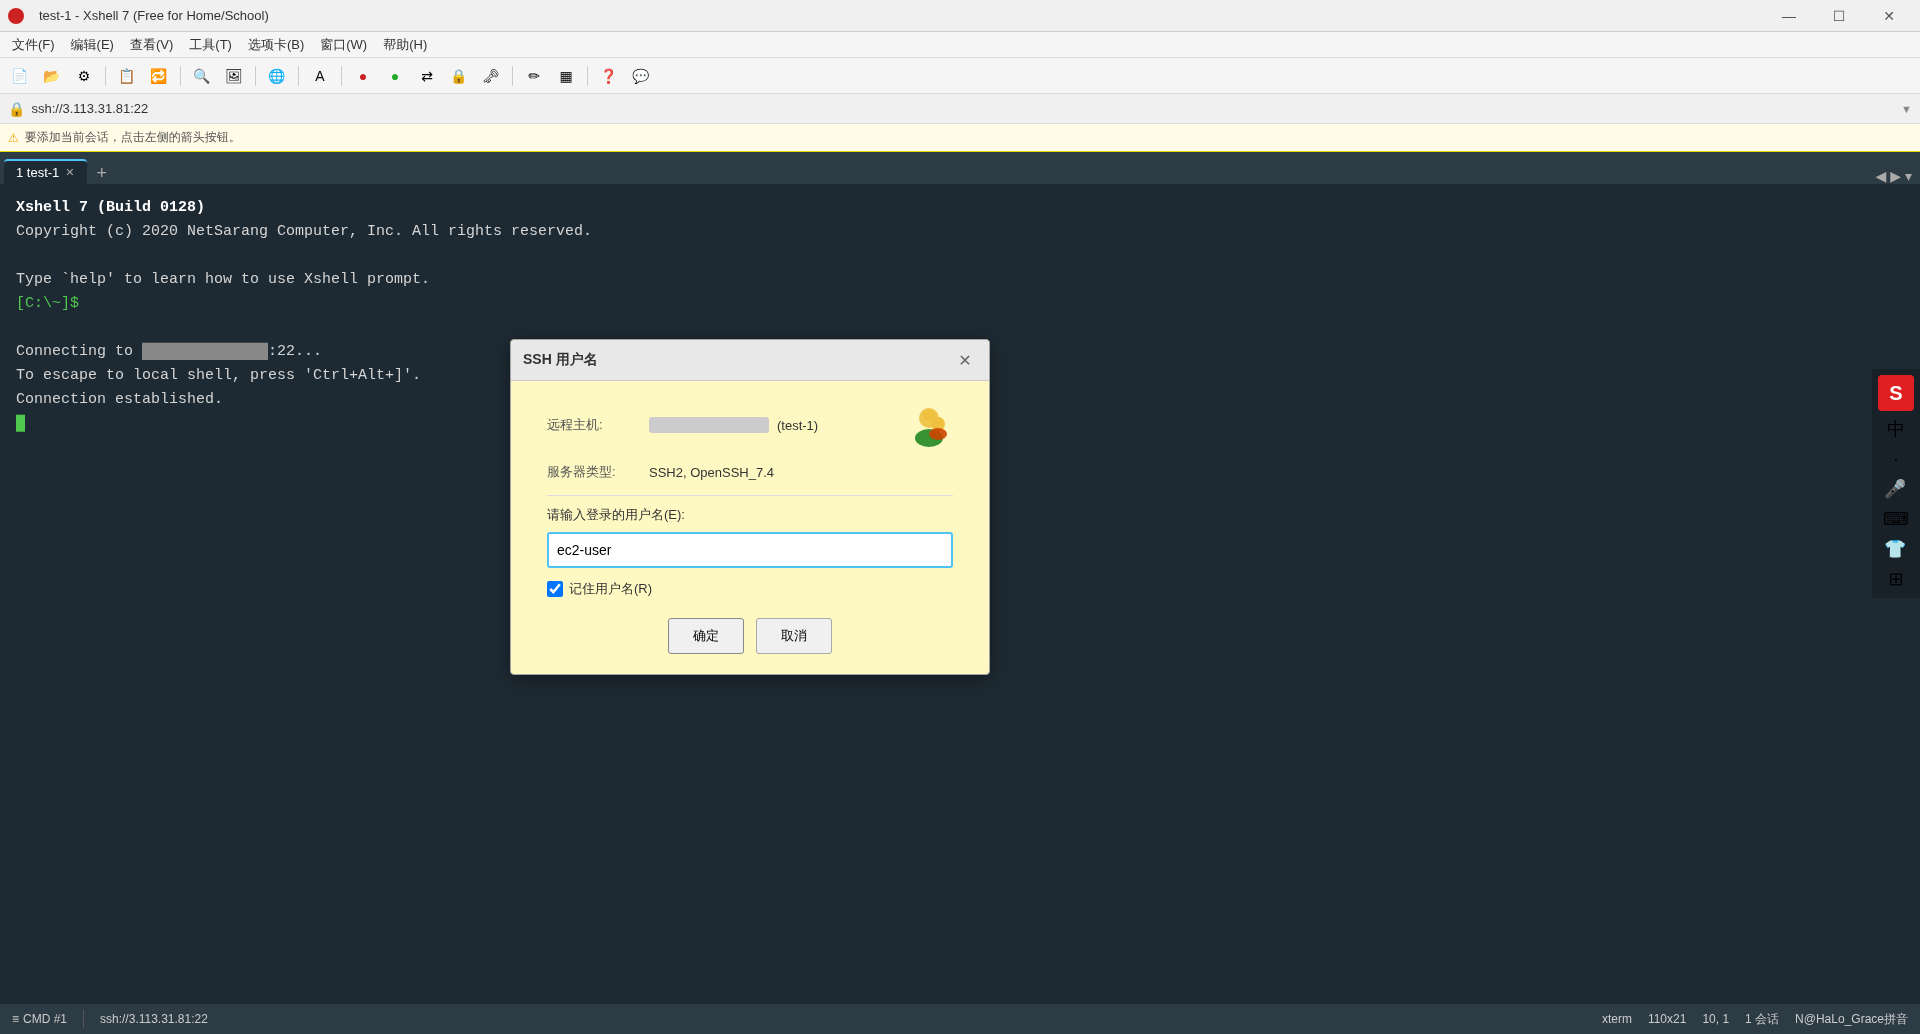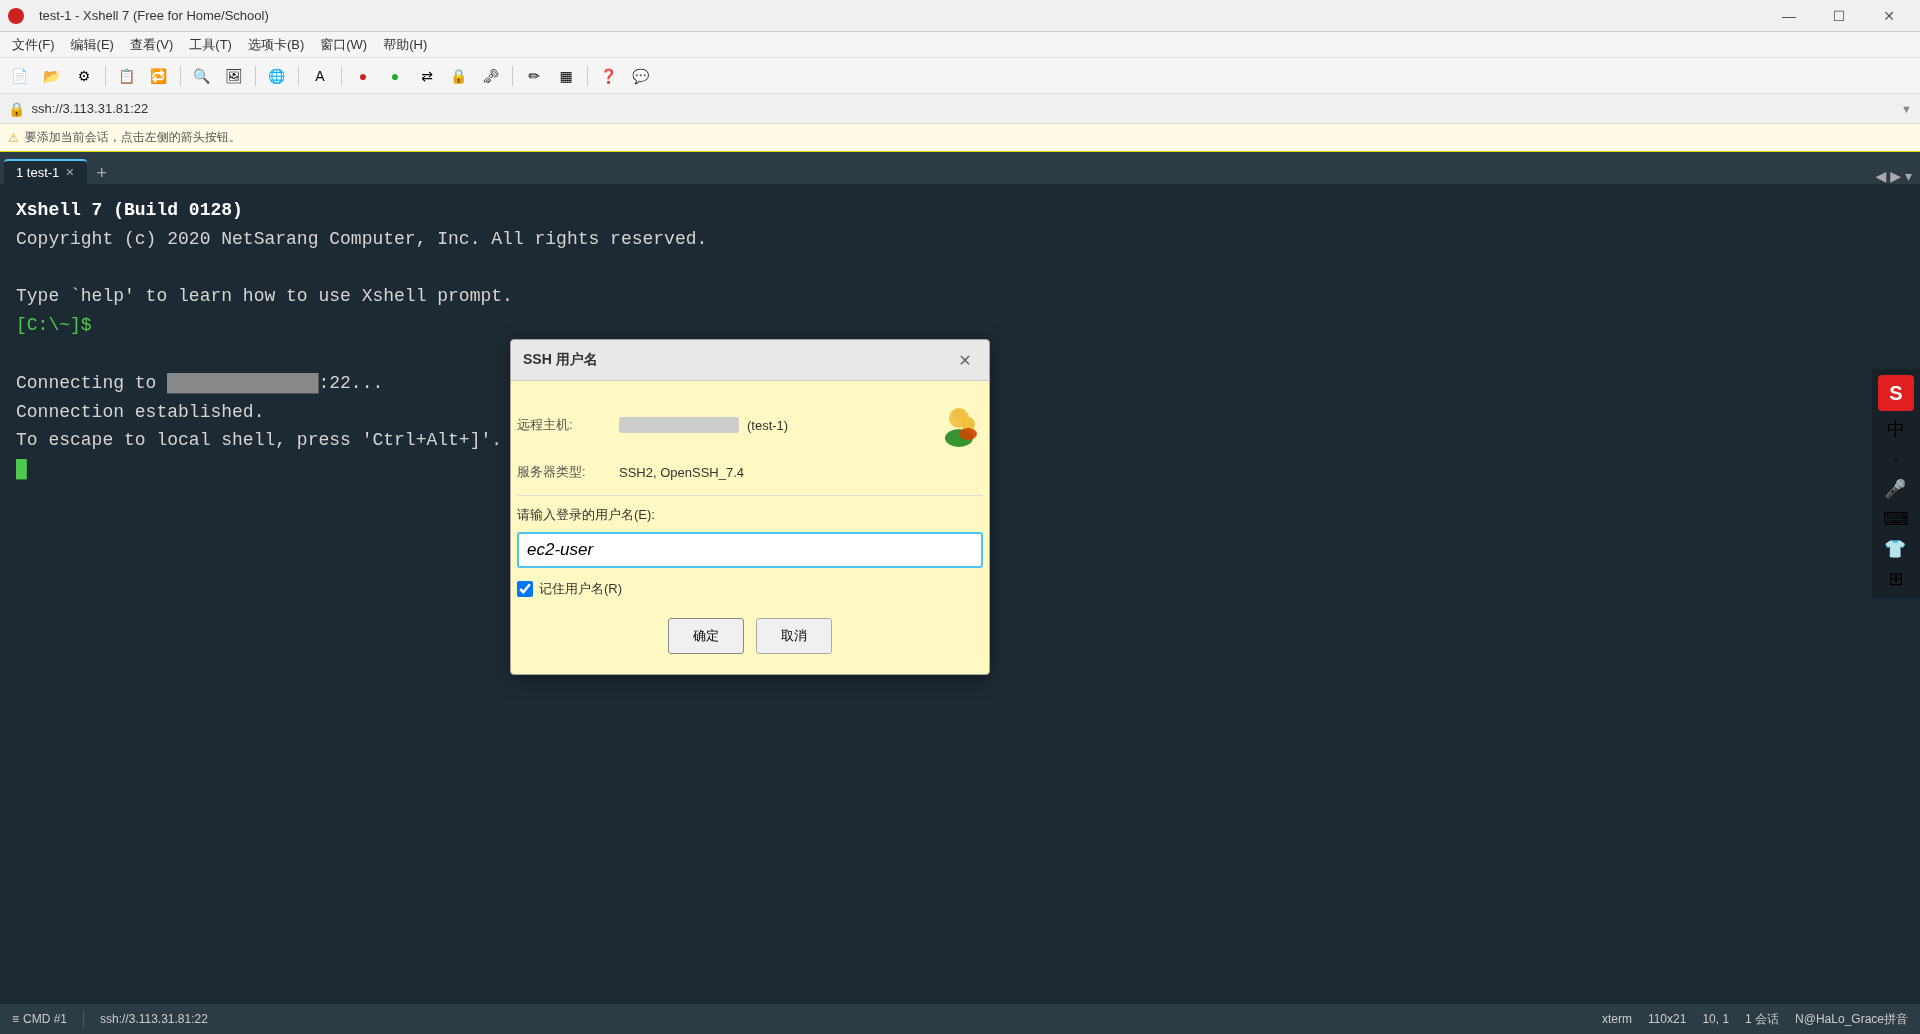--- a/index.html
+++ b/index.html
@@ -139,21 +139,21 @@
       display: flex; align-items: center;
     }
     .tab-nav-right { margin-left: auto; display: flex; align-items: center; gap: 4px; padding-right: 8px; }
     .tab-nav-btn { background: transparent; border: none; color: #aaa; font-size: 14px; cursor: pointer; }
 
     
     .terminal {
       background: #1e2a33;
       color: #d4d4d4;
       font-family: 'Courier New', monospace;
-      font-size: 18px;
+      font-size: 15px;
       padding: 12px 16px;
       flex: 1;
       position: relative;
       height: calc(1034px - 32px - 26px - 36px - 30px - 28px - 32px - 30px);
       overflow: hidden;
     }
     .terminal-line { line-height: 1.6; white-space: pre; }
     .terminal-bold { font-weight: bold; color: #ffffff; }
     .terminal-green { color: #4ec94e; }
 
@@ -196,21 +196,21 @@
     .modal-title { font-size: 14px; color: #333; font-weight: 600; }
     .modal-close {
       background: transparent;
       border: none;
       font-size: 16px;
       cursor: pointer;
       color: #666;
       width: 24px; height: 24px;
       display: flex; align-items: center; justify-content: center;
     }
-    .modal-body { padding: 20px 6px; }
+    .modal-body { padding: 20px 36px; }
     .modal-row {
       display: flex;
       align-items: center;
       margin-bottom: 14px;
       gap: 12px;
     }
     .modal-label { font-size: 13px; color: #555; min-width: 90px; }
     .modal-value { font-size: 13px; color: #333; }
     .modal-blurred {
       background: #ccc;
@@ -220,24 +220,23 @@
       display: inline-block;
     }
     .modal-divider { border: none; border-top: 1px solid #ddd; margin: 10px 0; }
     .modal-input-label { font-size: 13px; color: #333; margin-bottom: 8px; }
     .modal-input {
       width: 100%;
       height: 36px;
       border: 2px solid #4fc3f7;
       border-radius: 3px;
       padding: 0 8px;
-      font-size: 17px;
+      font-size: 14px;
       background: white;
       outline: none;
-      font-style: italic;
     }
     .modal-checkbox-row {
       display: flex;
       align-items: center;
       gap: 6px;
       margin: 12px 0 20px 0;
     }
     .modal-checkbox { width: 16px; height: 16px; cursor: pointer; }
     .modal-checkbox-label { font-size: 13px; color: #333; }
     .modal-buttons {
@@ -372,22 +371,22 @@
 <div style="position:relative; width:1920px; height:calc(1034px - 32px - 26px - 36px - 30px - 28px - 32px - 30px); background:#1e2a33;">
 
   <div class="terminal">
     <div class="terminal-line terminal-bold">Xshell 7 (Build 0128)</div>
     <div class="terminal-line">Copyright (c) 2020 NetSarang Computer, Inc. All rights reserved.</div>
     <div class="terminal-line">&nbsp;</div>
     <div class="terminal-line">Type `help' to learn how to use Xshell prompt.</div>
     <div class="terminal-line terminal-green">[C:\~]$</div>
     <div class="terminal-line">&nbsp;</div>
     <div class="terminal-line">Connecting to <span style="background:#888;color:#888;">██████████████</span>:22...</div>
+    <div class="terminal-line">To escape to local shell, press 'Ctrl+Alt+]'.</div>
     <div class="terminal-line">Connection established.</div>
-    <div class="terminal-line">To escape to local shell, press 'Ctrl+Alt+]'.</div>
     <div class="terminal-line terminal-green">█</div>
   </div>
 
   <div class="modal">
     <div class="modal-titlebar">
       <span class="modal-title">SSH 用户名</span>
       <button class="modal-close">✕</button>
     </div>
     <div class="modal-body">
       <div class="modal-row">

